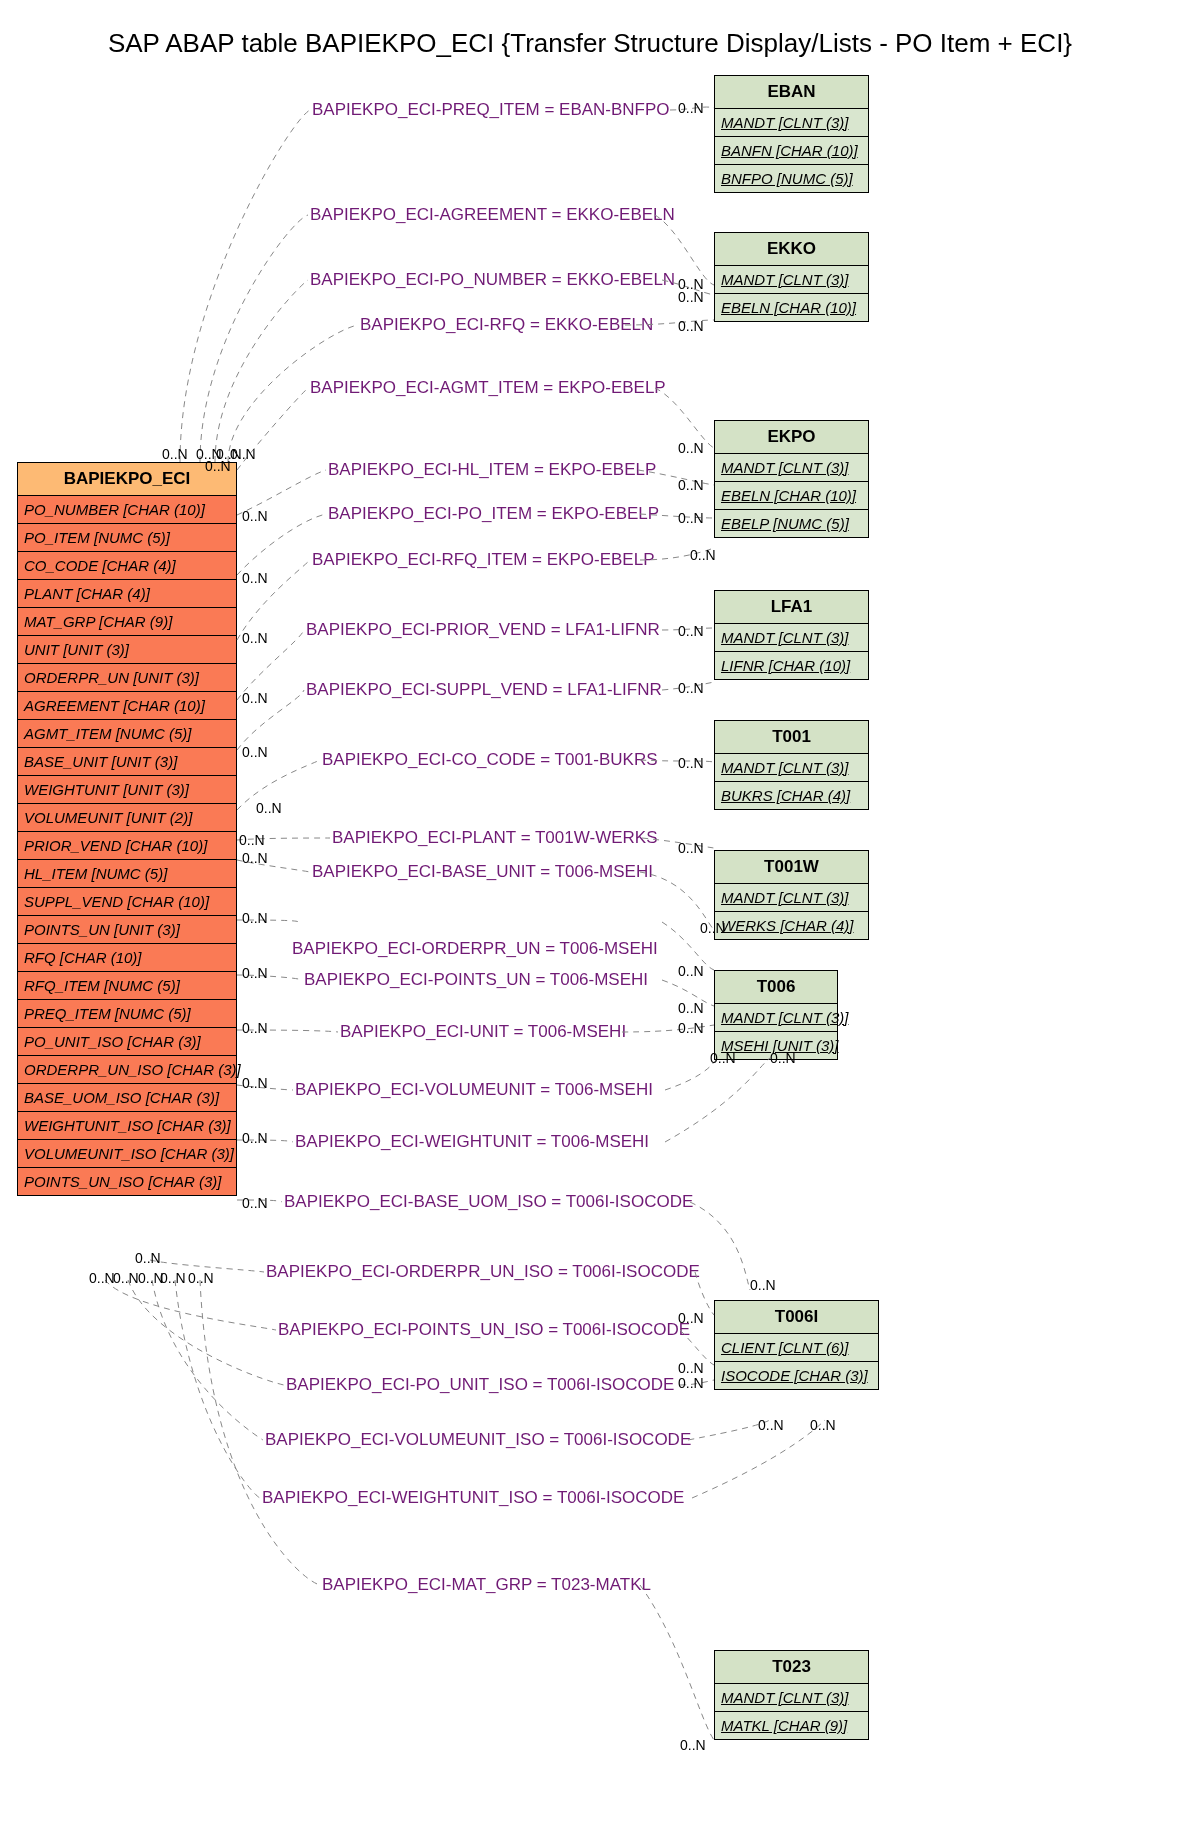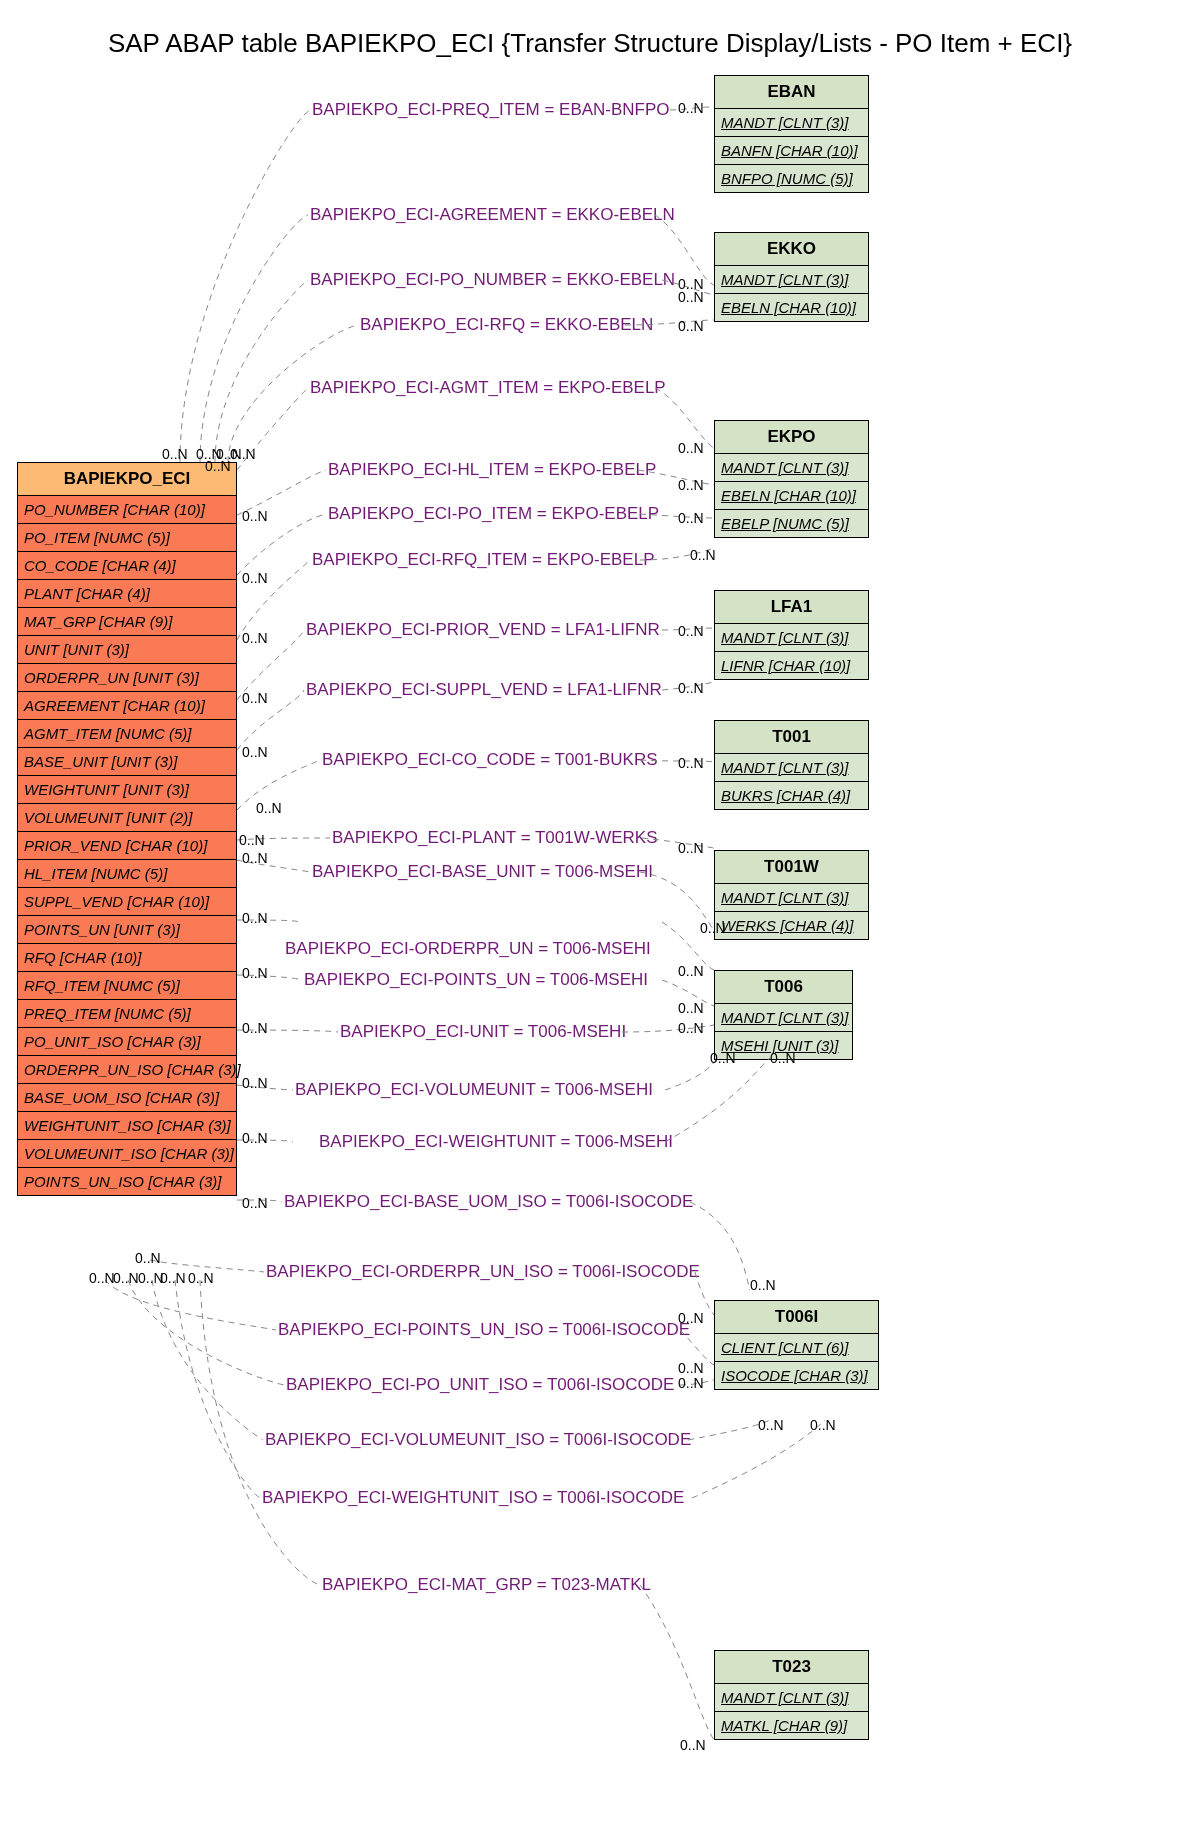--- a/index.html
+++ b/index.html
@@ -129,21 +129,21 @@
 <div class="entity ref" id="ent-t001" style="left:714px; top:720px; width:155px;">
     <div class="hdr">T001</div>
     <div class="row key">MANDT [CLNT (3)]</div>
     <div class="row key">BUKRS [CHAR (4)]</div>
   </div>
 <div class="entity ref" id="ent-t001w" style="left:714px; top:850px; width:155px;">
     <div class="hdr">T001W</div>
     <div class="row key">MANDT [CLNT (3)]</div>
     <div class="row key">WERKS [CHAR (4)]</div>
   </div>
-<div class="entity ref" id="ent-t006" style="left:714px; top:970px; width:139px;">
+<div class="entity ref" id="ent-t006" style="left:714px; top:970px; width:124px;">
     <div class="hdr">T006</div>
     <div class="row key">MANDT [CLNT (3)]</div>
     <div class="row key">MSEHI [UNIT (3)]</div>
   </div>
 <div class="entity ref" id="ent-t006i" style="left:714px; top:1300px;width:165px;">
     <div class="hdr">T006I</div>
     <div class="row key">CLIENT [CLNT (6)]</div>
     <div class="row key">ISOCODE [CHAR (3)]</div>
   </div>
 <div class="entity ref" id="ent-t023" style="left:714px; top:1650px;width:155px;">
@@ -158,25 +158,25 @@
 <div class="rel-label" style="left:360px; top:315px;">BAPIEKPO_ECI-RFQ = EKKO-EBELN</div>
 <div class="rel-label" style="left:310px; top:378px;">BAPIEKPO_ECI-AGMT_ITEM = EKPO-EBELP</div>
 <div class="rel-label" style="left:328px; top:460px;">BAPIEKPO_ECI-HL_ITEM = EKPO-EBELP</div>
 <div class="rel-label" style="left:328px; top:504px;">BAPIEKPO_ECI-PO_ITEM = EKPO-EBELP</div>
 <div class="rel-label" style="left:312px; top:550px;">BAPIEKPO_ECI-RFQ_ITEM = EKPO-EBELP</div>
 <div class="rel-label" style="left:306px; top:620px;">BAPIEKPO_ECI-PRIOR_VEND = LFA1-LIFNR</div>
 <div class="rel-label" style="left:306px; top:680px;">BAPIEKPO_ECI-SUPPL_VEND = LFA1-LIFNR</div>
 <div class="rel-label" style="left:322px; top:750px;">BAPIEKPO_ECI-CO_CODE = T001-BUKRS</div>
 <div class="rel-label" style="left:332px; top:828px;">BAPIEKPO_ECI-PLANT = T001W-WERKS</div>
 <div class="rel-label" style="left:312px; top:862px;">BAPIEKPO_ECI-BASE_UNIT = T006-MSEHI</div>
-<div class="rel-label" style="left:285px; top:912px;margin-top:27px;">BAPIEKPO_ECI-ORDERPR_UN = T006-MSEHI</div>
+<div class="rel-label" style="left:292px; top:912px;margin-top:27px;">BAPIEKPO_ECI-ORDERPR_UN = T006-MSEHI</div>
 <div class="rel-label" style="left:304px; top:970px;">BAPIEKPO_ECI-POINTS_UN = T006-MSEHI</div>
 <div class="rel-label" style="left:340px; top:1022px;">BAPIEKPO_ECI-UNIT = T006-MSEHI</div>
 <div class="rel-label" style="left:295px; top:1080px;">BAPIEKPO_ECI-VOLUMEUNIT = T006-MSEHI</div>
-<div class="rel-label" style="left:295px; top:1132px;margin-left:24px;">BAPIEKPO_ECI-WEIGHTUNIT = T006-MSEHI</div>
+<div class="rel-label" style="left:295px; top:1132px;">BAPIEKPO_ECI-WEIGHTUNIT = T006-MSEHI</div>
 <div class="rel-label" style="left:284px; top:1192px;">BAPIEKPO_ECI-BASE_UOM_ISO = T006I-ISOCODE</div>
 <div class="rel-label" style="left:266px; top:1262px;">BAPIEKPO_ECI-ORDERPR_UN_ISO = T006I-ISOCODE</div>
 <div class="rel-label" style="left:278px; top:1320px;">BAPIEKPO_ECI-POINTS_UN_ISO = T006I-ISOCODE</div>
 <div class="rel-label" style="left:286px; top:1375px;">BAPIEKPO_ECI-PO_UNIT_ISO = T006I-ISOCODE</div>
 <div class="rel-label" style="left:265px; top:1430px;">BAPIEKPO_ECI-VOLUMEUNIT_ISO = T006I-ISOCODE</div>
 <div class="rel-label" style="left:262px; top:1488px;">BAPIEKPO_ECI-WEIGHTUNIT_ISO = T006I-ISOCODE</div>
 <div class="rel-label" style="left:322px; top:1575px;">BAPIEKPO_ECI-MAT_GRP = T023-MATKL</div>
 
 <svg class="wires">
 

